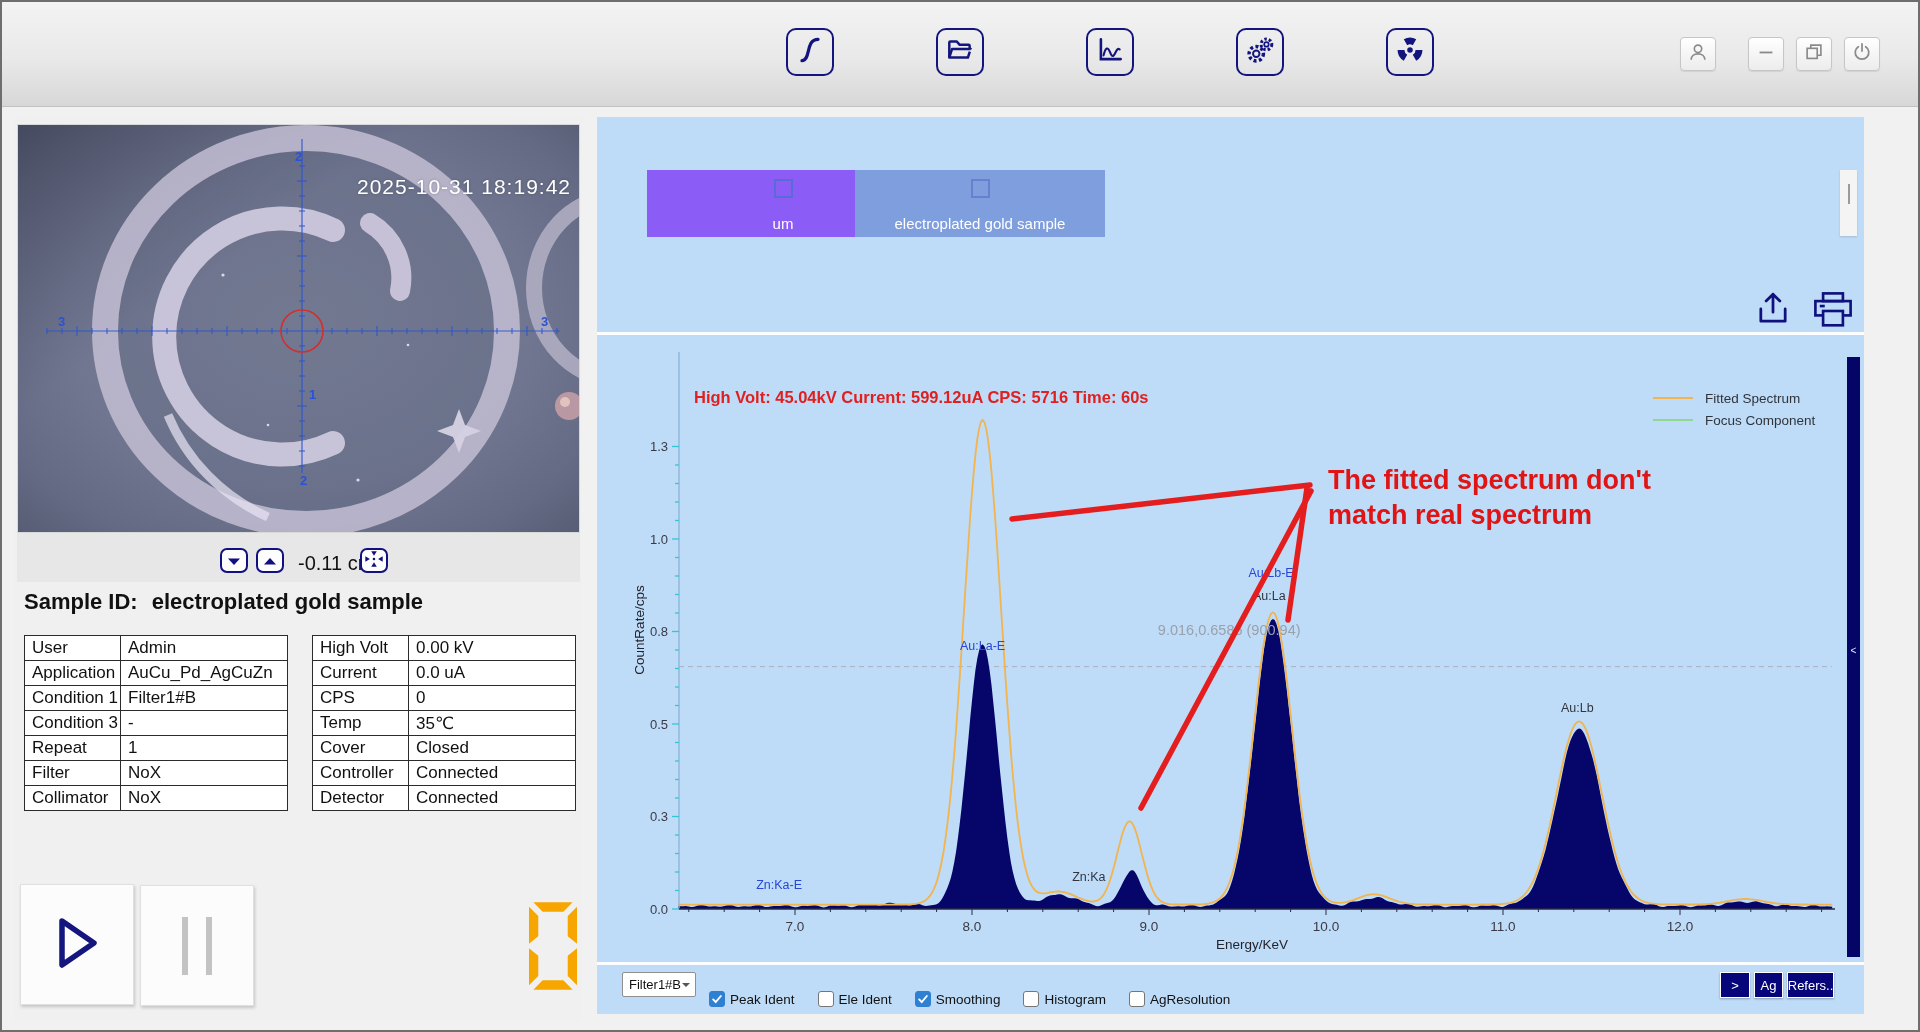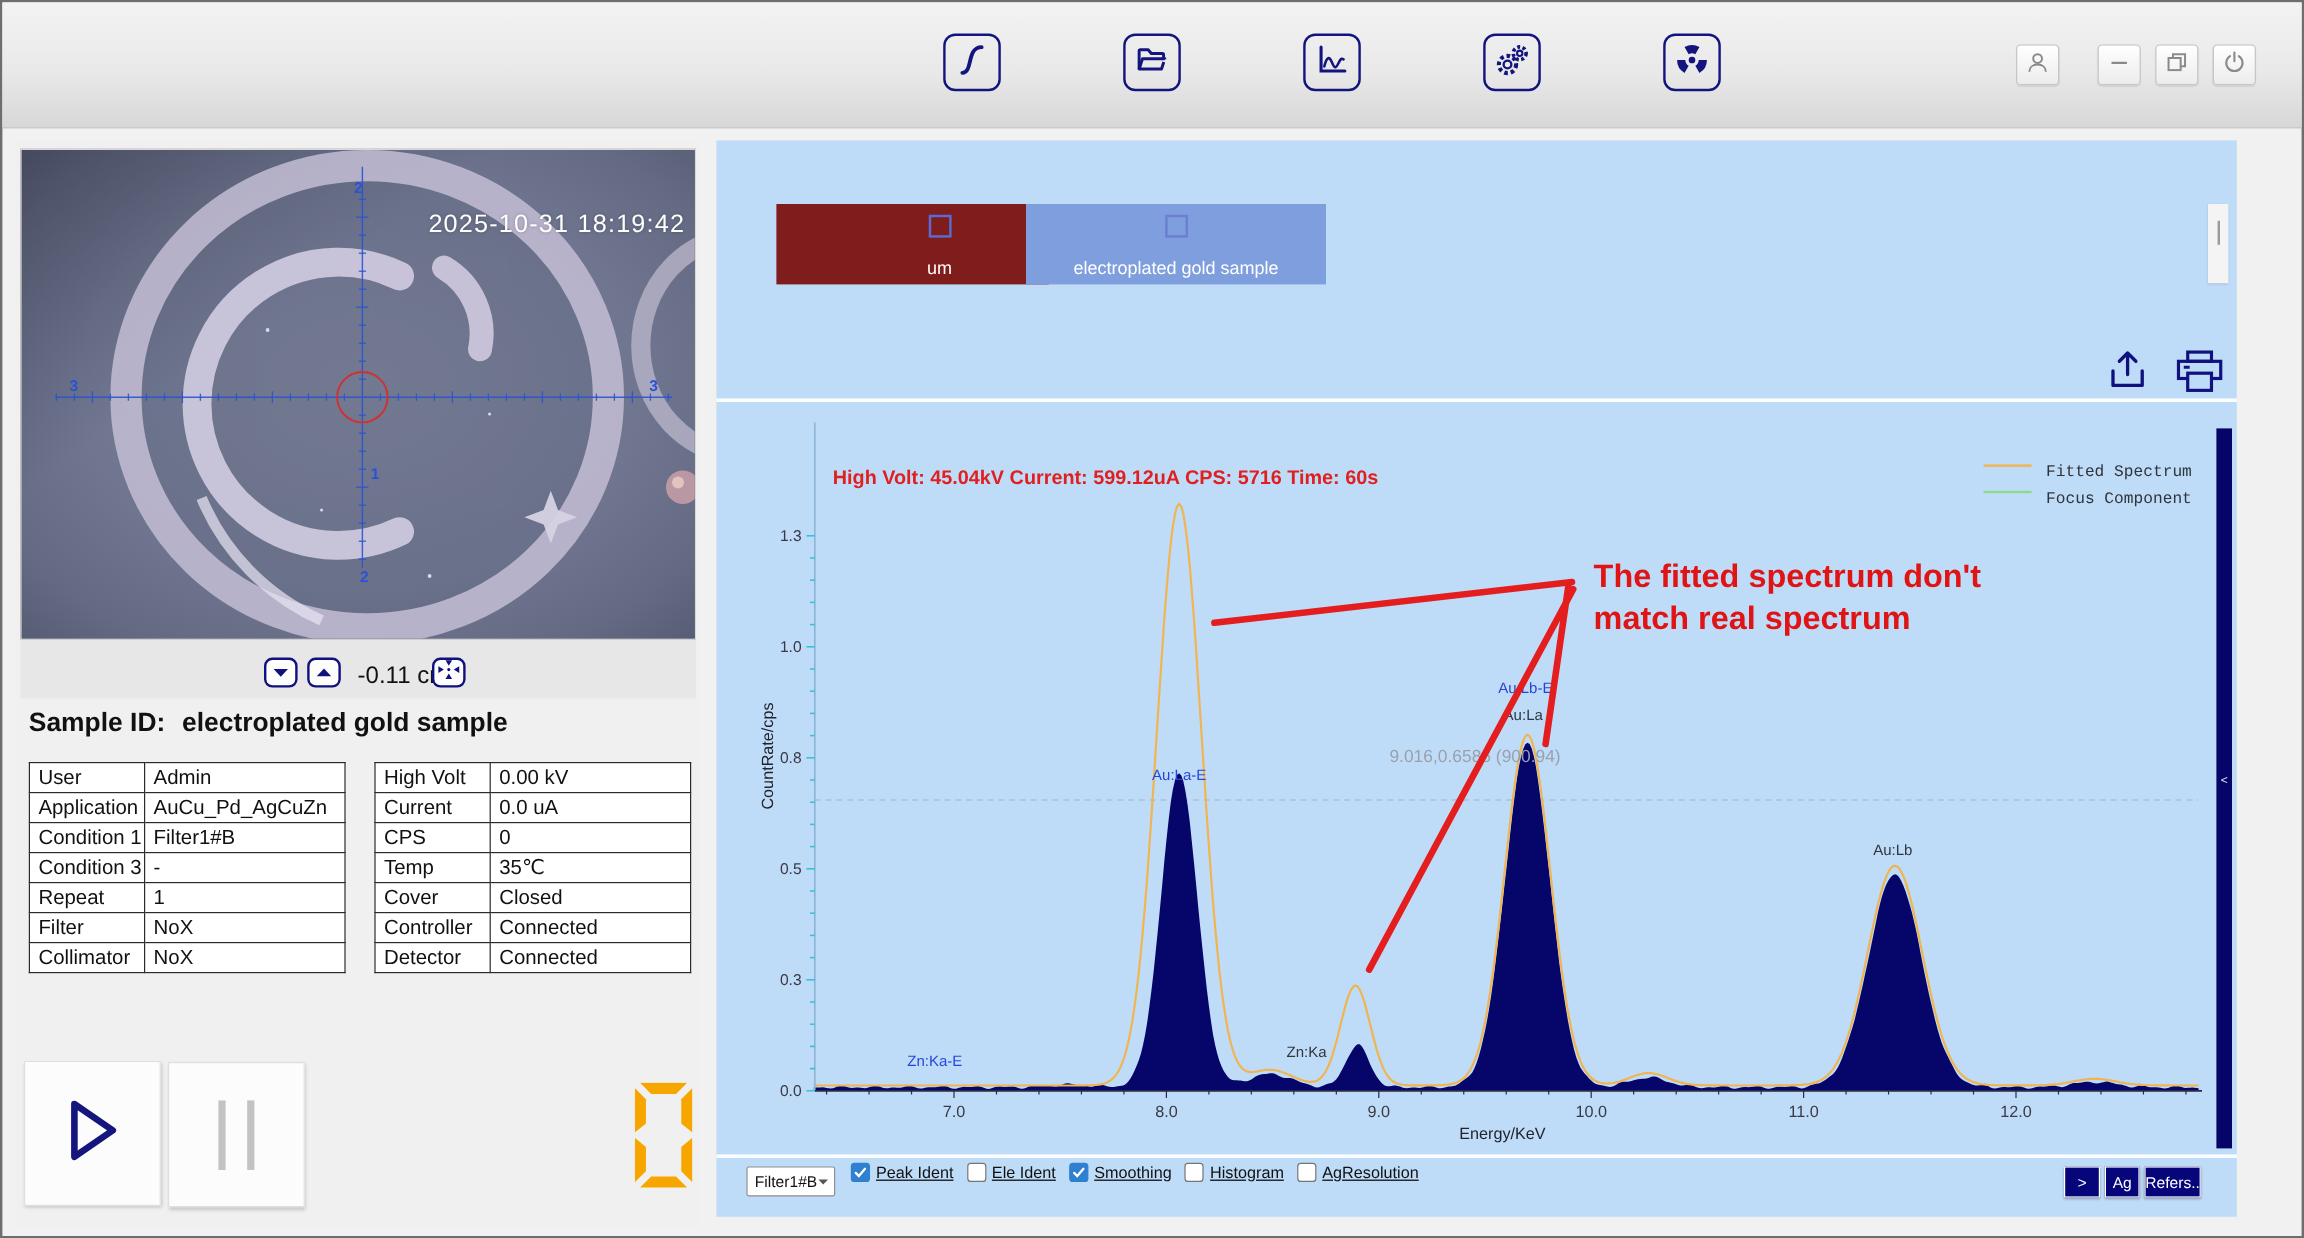--- a/index.html
+++ b/index.html
@@ -50,21 +50,21 @@
               box-shadow:1px 2px 3px rgba(0,0,0,.18); display:flex; align-items:center; justify-content:center; }
   #play-card { left:6px; top:767px; }
   #pause-card { left:126px; top:768px; }
   #pause-card .bar { width:6px; height:58px; background:#c3c3c3; margin:0 9px; }
   #segment-counter { position:absolute; left:515px; top:785px; }
 
   
   #right-panel { position:absolute; left:595px; top:115px; width:1267px; height:897px; background:#bedcf7; }
   .tab { position:absolute; top:53px; height:67px; display:flex; flex-direction:column;
          align-items:center; justify-content:space-between; padding:9px 0 5px; cursor:pointer; }
-  #tab-um { left:50px; width:227px; background:#7f1d1d;padding-left:45px; }
+  #tab-um { left:50px; width:227px; background:#8b5cf6;padding-left:45px; }
   #tab-sample { left:258px; width:250px; background:#7e9edd; }
   .tab-sq { width:19px; height:19px; border:2px solid #5a6bd8; background:transparent; }
   #tab-sample .tab-sq { border-color:#6b7fd0; }
   .tab-label { color:#fff; font-size:15px; }
   #tabstrip-handle { position:absolute; left:1243px; top:53px; width:17px; height:66px; background:#f4f4f4;
                      box-shadow:0 1px 2px rgba(0,0,0,.15); }
   #tabstrip-handle .bar { width:2px; height:20px; background:#9a9a9a; margin:14px auto 0; }
   .panel-divider { position:absolute; left:0; width:100%; height:3px; background:#fbfdff; }
   #icon-export { position:absolute; left:1158px; top:172px; }
   #icon-print  { position:absolute; left:1214px; top:174px; }
@@ -73,34 +73,34 @@
                 color:#e8ecff; font-size:10px; text-align:center; }
   #scroll-bar span { position:relative; top:288px; }
 
   
   #footer { position:absolute; left:0; top:848px; width:100%; height:49px; }
   #condition-select { position:absolute; left:25px; top:7px; width:74px; height:25px; background:#fff;
                       border:1px solid #8f8f8f; border-radius:2px; font-size:13px; color:#111;
                       display:flex; align-items:center; padding-left:6px; }
   #condition-select .chev { position:absolute; right:5px; top:10px; width:0; height:0;
                             border:4.5px solid transparent; border-top-color:#555; }
-  #checkbox-row { position:absolute; left:112px; top:4px; display:flex; gap:11px;text-decoration:underline; }
+  #checkbox-row { position:absolute; left:112px; top:26px; display:flex; gap:23px; }
   .cb-item { display:flex; align-items:center; gap:5px; font-size:13.5px; color:#111; cursor:pointer; }
   .cb-box { width:16px; height:16px; border-radius:3px; border:1.5px solid #767676; background:#fff;
             display:flex; align-items:center; justify-content:center; }
   .cb-box.checked { background:#2f80d0; border-color:#2f80d0; }
   .nav-btn { position:absolute; top:7px; height:26px; background:#06067a; color:#fff; font-size:13px;
              border:1.5px solid #fff; box-shadow:0 1px 2px rgba(0,0,0,.3); display:flex;
              align-items:center; justify-content:center; cursor:pointer; }
   #btn-next { left:1123px; width:30px; }
   #btn-ag { left:1157px; width:29px; }
   #btn-refers { left:1190px; width:47px; }
 
   #legend { position:absolute; left:1056px; top:270px; }
-  .legend-row { display:flex; height:22px;font-family:Liberation Mono, monospace; }
+  .legend-row { display:flex; align-items:center; height:22px; }
   .legend-swatch { width:40px; height:2px; margin-right:12px; }
   .legend-label { font-size:13.5px; color:#30343c; }
 </style>
 </head>
 <body>
 
 <div id="window">
 
   <div id="header">
 

